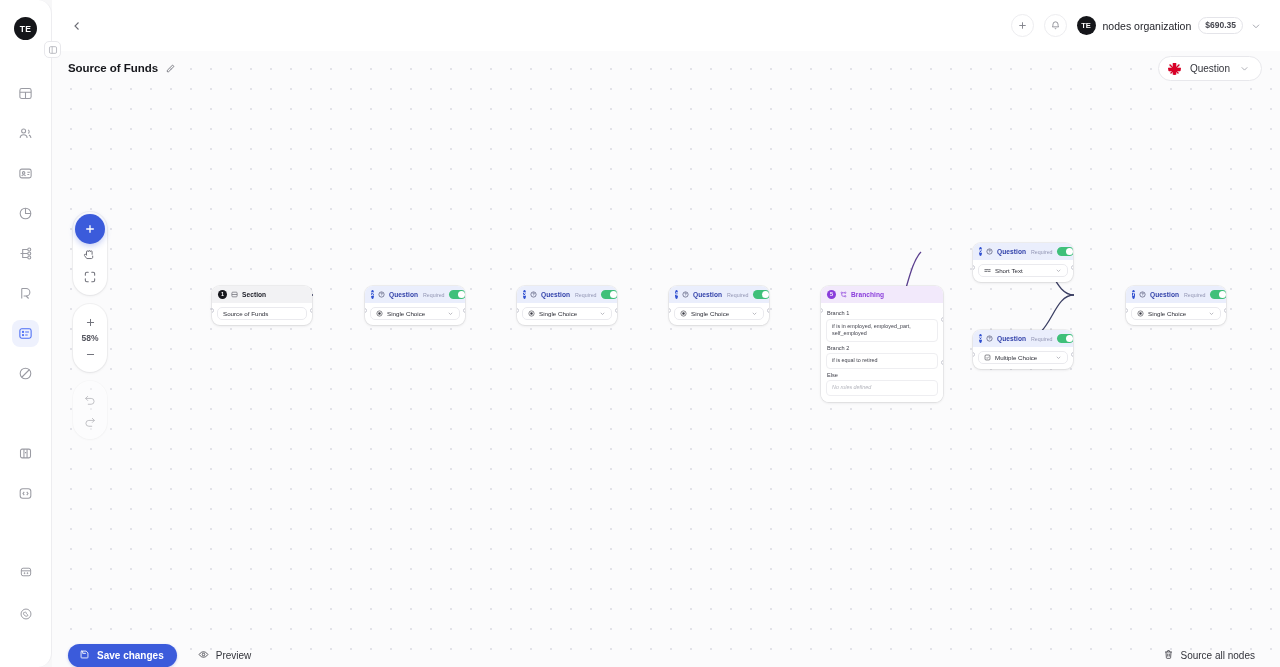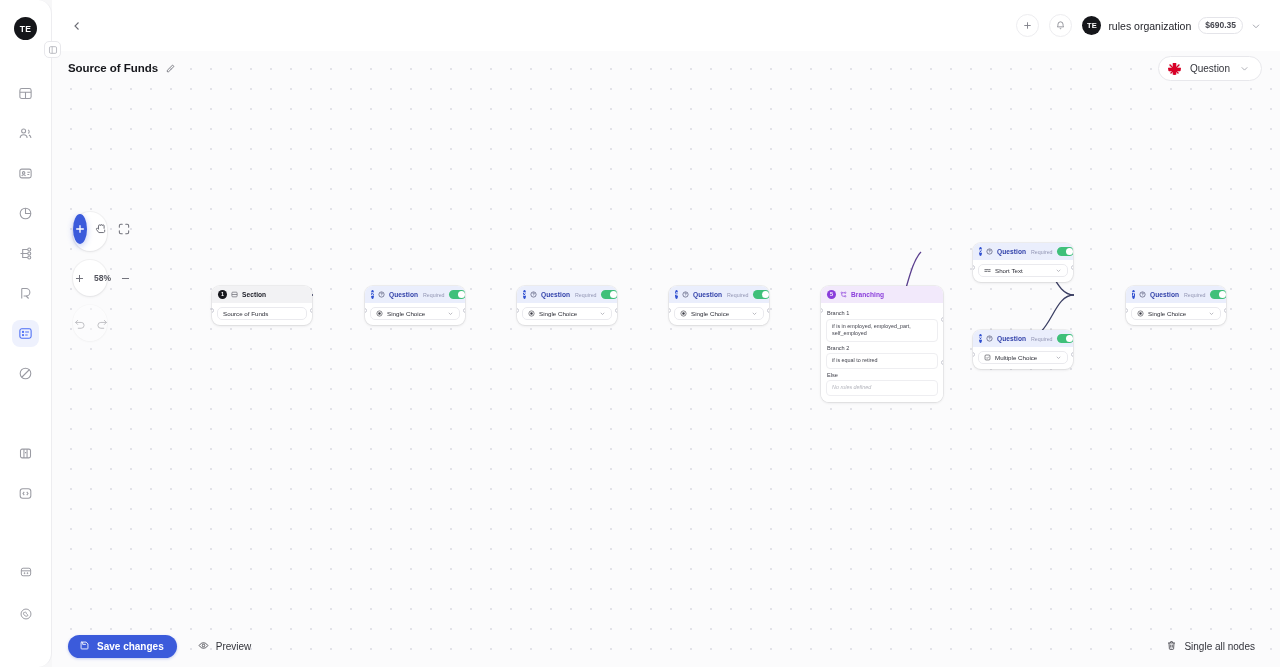--- a/index.html
+++ b/index.html
@@ -123,22 +123,22 @@
   }
   .rail-add {
     width: 30px; height: 30px; border-radius: 50%;
     background: #3b5bdb; color: #fff;
     display: flex; align-items: center; justify-content: center;
     box-shadow: 0 2px 6px rgba(59,91,219,.32);
   }
   .rail-card {
     background: #fff; border-radius: 17px; width: 34px;
     box-shadow: 0 1px 3px rgba(16,17,28,.07), 0 0 0 1px rgba(16,17,28,.035);
-    display: flex; flex-direction: row; align-items: center;
-    padding: 7px 0; gap: 8px;
+    display: flex; flex-direction: column; align-items: center;
+    padding: 7px 0; 
   }
   .zoom-label { font-size: 8.5px; color: #53545d; font-weight: 600; }
   .rail-card.faded { opacity: .42; }
 
   
   .node {
     position: absolute; z-index: 10;
     background: #fff; border-radius: 8px;
     box-shadow: 0 1px 3px rgba(16,17,28,.10), 0 0 0 1px rgba(16,17,28,.05);
     overflow: hidden;
@@ -197,21 +197,21 @@
   .branch-box.empty .rule { color: #b3b4bc; font-style: italic; }
 
   .port {
     position: absolute; width: 5px; height: 5px; border-radius: 50%;
     background: #fff; border: 1px solid #c8c9d2; z-index: 11;
   }
 
   
   .bottombar {
     position: absolute; left: 0; right: 0; bottom: 0; height: 42px;
-    display: flex; align-items: center; padding: 0 18px 0 16px; z-index: 16;
+    display: flex; align-items: flex-end; padding: 0 18px 0 16px; z-index: 16;
   }
   .btn-primary {
     display: flex; align-items: center; gap: 7px;
     background: #3b5bdb; color: #fff;
     border-radius: 15px; height: 23px; padding: 0 13px 0 11px;
     font-size: 10px; font-weight: 600;
     box-shadow: 0 1px 3px rgba(59,91,219,.28);
   }
   .btn-ghost {
     display: flex; align-items: center; gap: 7px;
@@ -348,21 +348,21 @@
           </svg>
         </div>
         <div class="circ-btn">
           <svg width="11" height="11" viewBox="0 0 24 24" fill="none" stroke="currentColor" stroke-width="1.8">
             <path d="M6.5 9.5a5.5 5.5 0 0 1 11 0c0 4 1.4 5.5 1.4 5.5H5.1s1.4-1.5 1.4-5.5z"></path>
               <path d="M10.3 18a1.9 1.9 0 0 0 3.4 0"></path>
           </svg>
         </div>
         <div class="org-chip">
           <div class="org-avatar">TE</div>
-          <div class="org-name">rules organization</div>
+          <div class="org-name">nodes organization</div>
           <div class="balance">$690.35</div>
           <div class="chev">
             <svg width="12" height="12" viewBox="0 0 24 24" fill="none" stroke="currentColor" stroke-width="2">
               <path d="M6 9.5 12 15.5 18 9.5"></path>
             </svg>
           </div>
         </div>
       </div>
     </div>
 
@@ -737,18 +737,18 @@
         <span>Preview</span>
       </div>
       <div class="btn-del">
         <span>
           <svg width="11" height="11" viewBox="0 0 24 24" fill="none" stroke="currentColor" stroke-width="1.7">
             <path d="M4.5 6.5h15M9.5 6.5V4.8A1.3 1.3 0 0 1 10.8 3.5h2.4a1.3 1.3 0 0 1 1.3 1.3v1.7"></path>
               <path d="M6.5 6.5 7.4 19a1.5 1.5 0 0 0 1.5 1.4h6.2a1.5 1.5 0 0 0 1.5-1.4l.9-12.5"></path>
               <path d="M10.3 10v6.5M13.7 10v6.5"></path>
           </svg>
         </span>
-        <span>Single all nodes</span>
+        <span>Source all nodes</span>
       </div>
     </div>
 
   </div>
 </div>
 
 </body></html>

